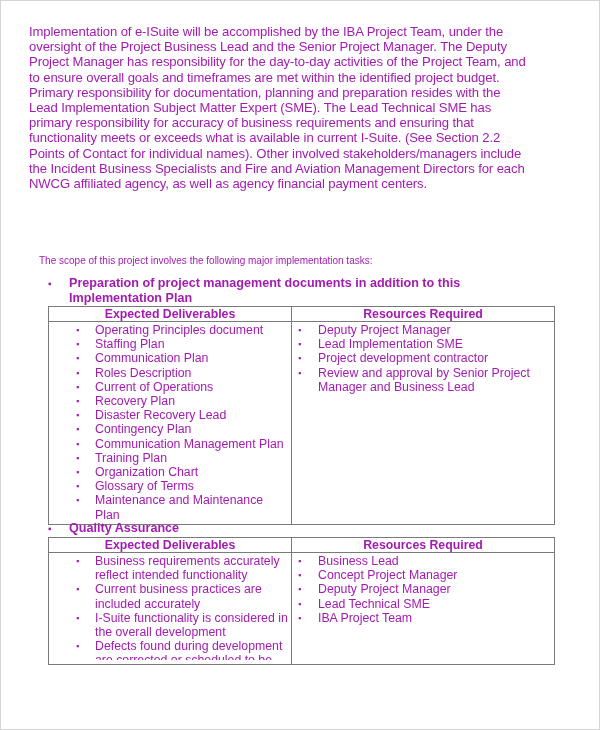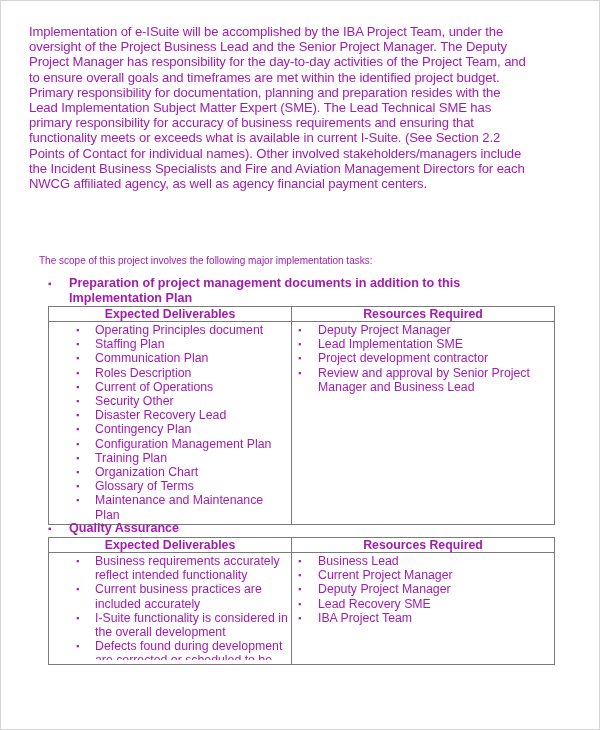--- a/index.html
+++ b/index.html
@@ -124,24 +124,24 @@
     </thead>
     <tbody>
       <tr>
         <td>
           <ul class="cell-list left-list">
             <li><span class="b">▪</span><span>Operating Principles document</span></li>
             <li><span class="b">▪</span><span>Staffing Plan</span></li>
             <li><span class="b">▪</span><span>Communication Plan</span></li>
             <li><span class="b">▪</span><span>Roles Description</span></li>
             <li><span class="b">▪</span><span>Current of Operations</span></li>
-            <li><span class="b">▪</span><span>Security Other</span></li>
+            <li><span class="b">▪</span><span>Recovery Plan</span></li>
             <li><span class="b">▪</span><span>Disaster Recovery Lead</span></li>
             <li><span class="b">▪</span><span>Contingency Plan</span></li>
-            <li><span class="b">▪</span><span>Configuration Management Plan</span></li>
+            <li><span class="b">▪</span><span>Communication Management Plan</span></li>
             <li><span class="b">▪</span><span>Training Plan</span></li>
             <li><span class="b">▪</span><span>Organization Chart</span></li>
             <li><span class="b">▪</span><span>Glossary of Terms</span></li>
             <li><span class="b">▪</span><span>Maintenance and Maintenance Plan</span></li>
           </ul>
         </td>
         <td>
           <ul class="cell-list right-list">
             <li><span class="b">▪</span><span>Deputy Project Manager</span></li>
             <li><span class="b">▪</span><span>Lead Implementation SME</span></li>
@@ -178,23 +178,23 @@
               <li><span class="b">▪</span><span>Current business practices are included accurately</span></li>
               <li><span class="b">▪</span><span>I-Suite functionality is considered in the overall development</span></li>
               <li><span class="b">▪</span><span>Defects found during development are corrected or scheduled to be</span></li>
             </ul>
           </div>
         </td>
         <td>
           <div class="clip">
             <ul class="cell-list right-list">
               <li><span class="b">▪</span><span>Business Lead</span></li>
-              <li><span class="b">▪</span><span>Current Project Manager</span></li>
+              <li><span class="b">▪</span><span>Concept Project Manager</span></li>
               <li><span class="b">▪</span><span>Deputy Project Manager</span></li>
-              <li><span class="b">▪</span><span>Lead Recovery SME</span></li>
+              <li><span class="b">▪</span><span>Lead Technical SME</span></li>
               <li><span class="b">▪</span><span>IBA Project Team</span></li>
             </ul>
           </div>
         </td>
       </tr>
     </tbody>
   </table>
 
 </div>
 

